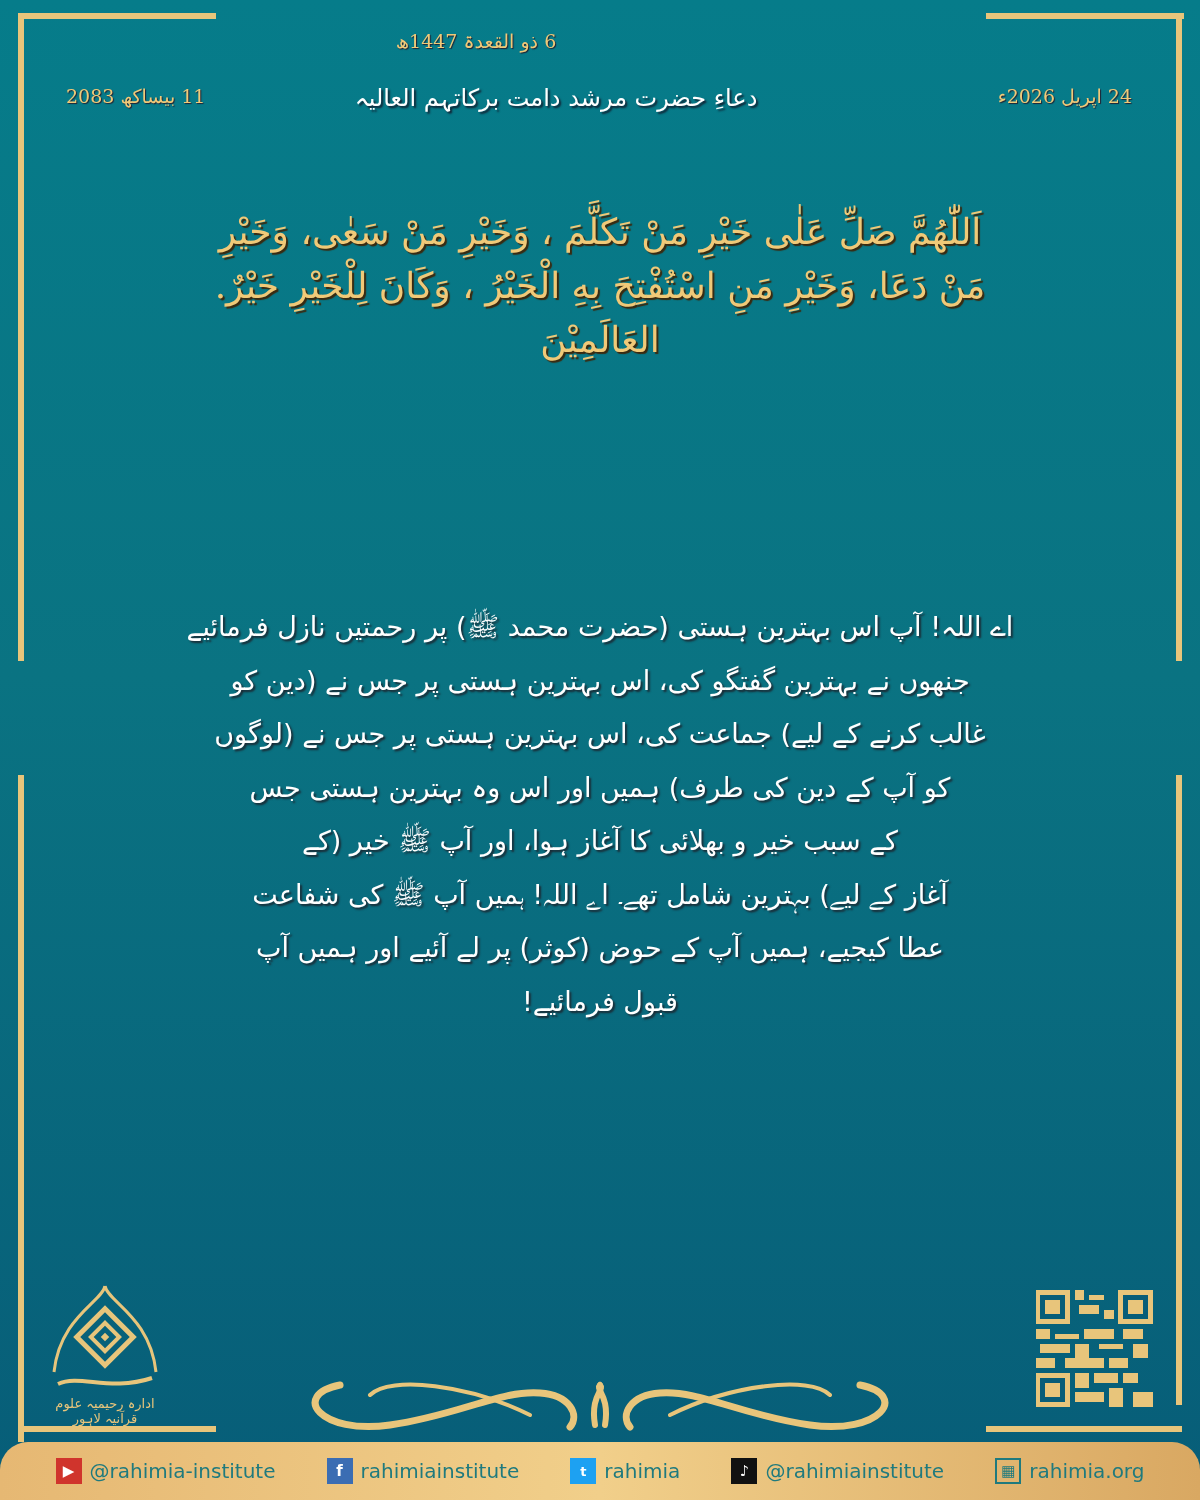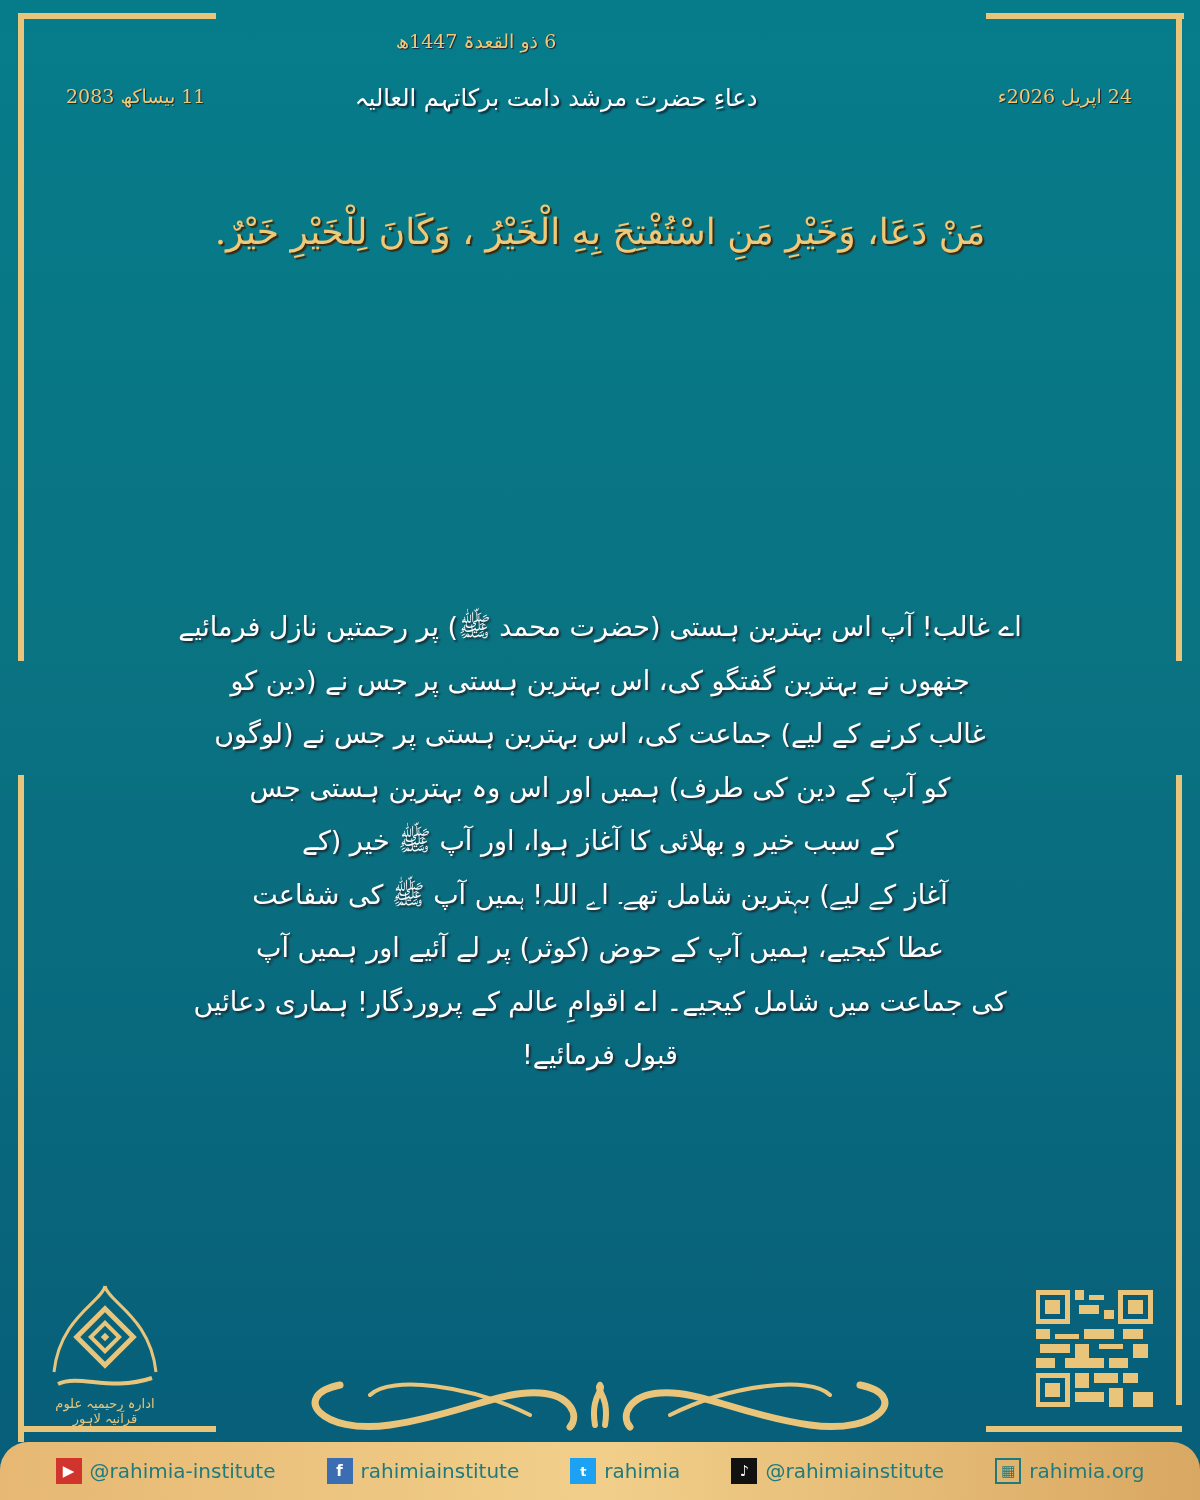--- a/index.html
+++ b/index.html
@@ -42,32 +42,33 @@
 <div class="frame-line" style="left:1176px;top:775px;width:6px;height:630px"></div>
 <div class="frame-line" style="left:18px;top:1426px;width:198px;height:6px"></div>
 <div class="frame-line" style="left:986px;top:1426px;width:196px;height:6px"></div>
 
 <div class="date" style="right:68px">24 اپریل 2026ء</div>
 <div class="date" style="left:66px">11 بیساکھ 2083</div>
 <div class="hijri">6 ذو القعدۃ 1447ھ</div>
 <div class="subtitle">دعاءِ حضرت مرشد دامت برکاتہم العالیہ</div>
 
 <div class="arabic">
+  <span class="line">اَللّٰهُمَّ صَلِّ عَلٰى خَيْرِ مَنْ تَكَلَّمَ ، وَخَيْرِ مَنْ سَعٰى، وَخَيْرِ</span>
   <span class="line">مَنْ دَعَا، وَخَيْرِ مَنِ اسْتُفْتِحَ بِهِ الْخَيْرُ ، وَكَانَ لِلْخَيْرِ خَيْرٌ.</span>
+  <span class="line">العَالَمِيْنَ</span>
 </div>
 
 <div class="urdu">
-  <span class="line">اے غالب! آپ اس بہترین ہستی (حضرت محمد ﷺ) پر رحمتیں نازل فرمائیے</span>
+  <span class="line">اے اللہ! آپ اس بہترین ہستی (حضرت محمد ﷺ) پر رحمتیں نازل فرمائیے</span>
   <span class="line">جنھوں نے بہترین گفتگو کی، اس بہترین ہستی پر جس نے (دین کو</span>
   <span class="line">غالب کرنے کے لیے) جماعت کی، اس بہترین ہستی پر جس نے (لوگوں</span>
   <span class="line">کو آپ کے دین کی طرف) ہمیں اور اس وہ بہترین ہستی جس</span>
   <span class="line">کے سبب خیر و بھلائی کا آغاز ہوا، اور آپ ﷺ خیر (کے</span>
   <span class="line">آغاز کے لیے) بہترین شامل تھے۔ اے اللہ! ہمیں آپ ﷺ کی شفاعت</span>
   <span class="line">عطا کیجیے، ہمیں آپ کے حوض (کوثر) پر لے آئیے اور ہمیں آپ</span>
-  <span class="line">کی جماعت میں شامل کیجیے۔ اے اقوامِ عالم کے پروردگار! ہماری دعائیں</span>
   <span class="line">قبول فرمائیے!</span>
 </div>
 
 <svg class="logo" viewBox="0 0 130 140">
   <path d="M65 4 C62 20 20 35 14 90" fill="none" stroke="#e8c57b" stroke-width="3"></path>
   <path d="M65 4 C68 20 110 35 116 90" fill="none" stroke="#e8c57b" stroke-width="3"></path>
   <g fill="#e8c57b" transform="translate(65 55) rotate(45)">
     <rect x="-20" y="-20" width="40" height="40" fill="none" stroke="#e8c57b" stroke-width="5"></rect>
     <rect x="-10" y="-10" width="20" height="20" fill="none" stroke="#e8c57b" stroke-width="4"></rect>
     <rect x="-3" y="-3" width="6" height="6"></rect>

